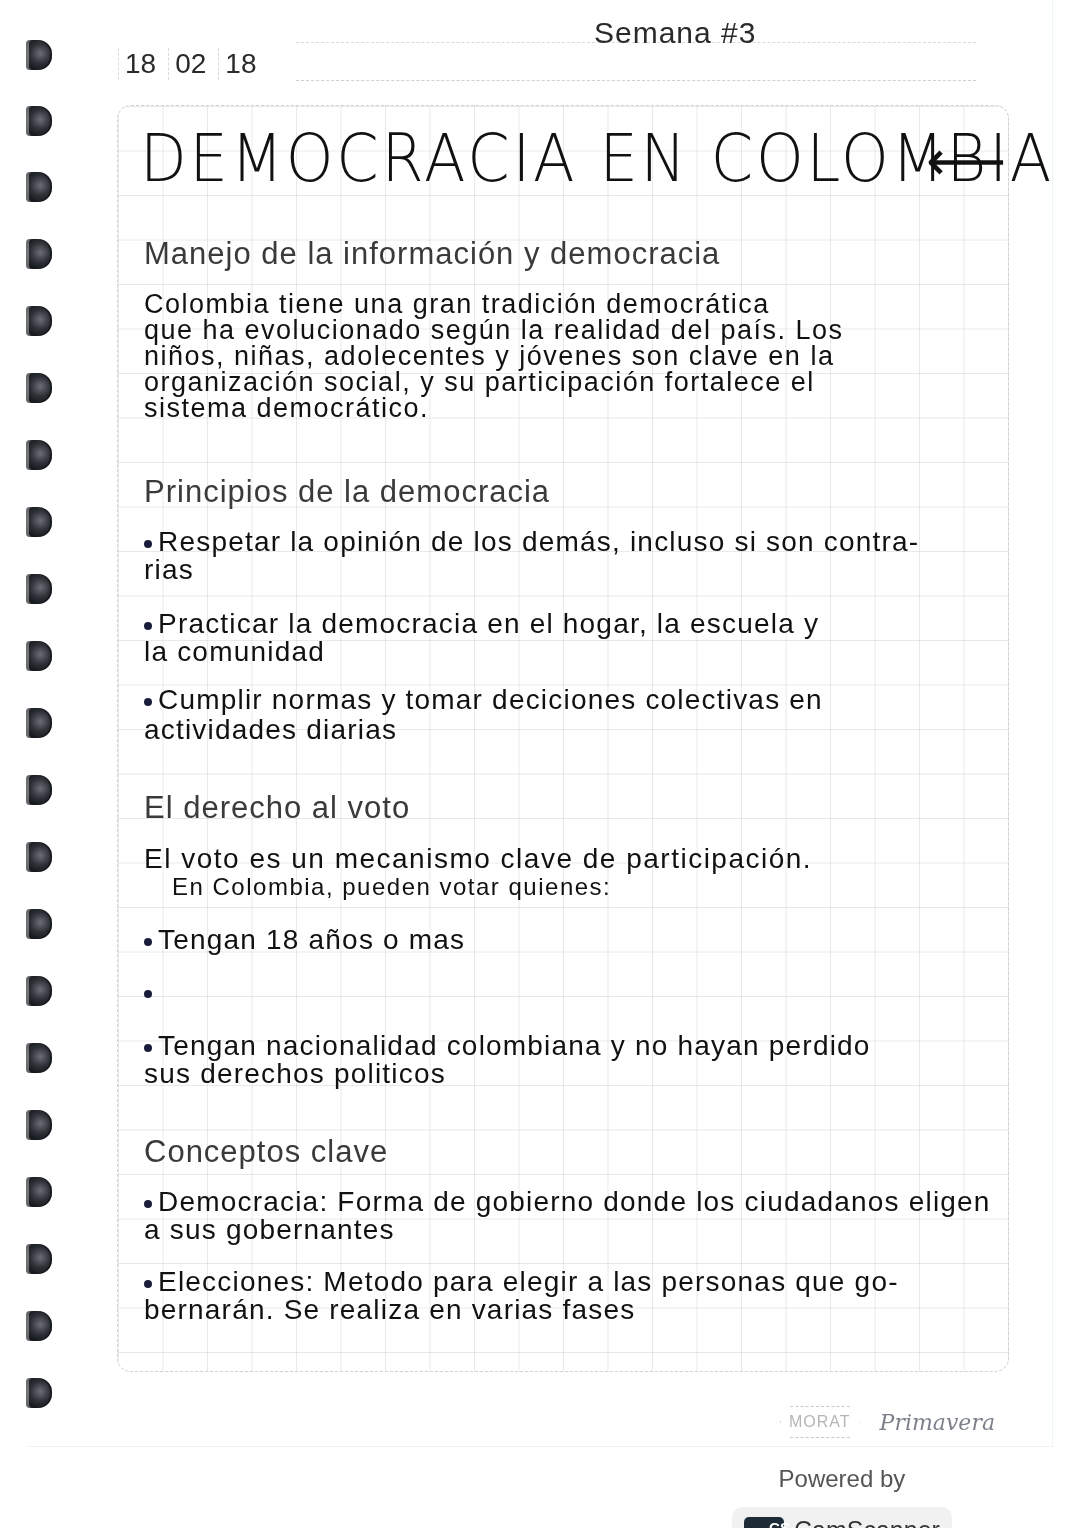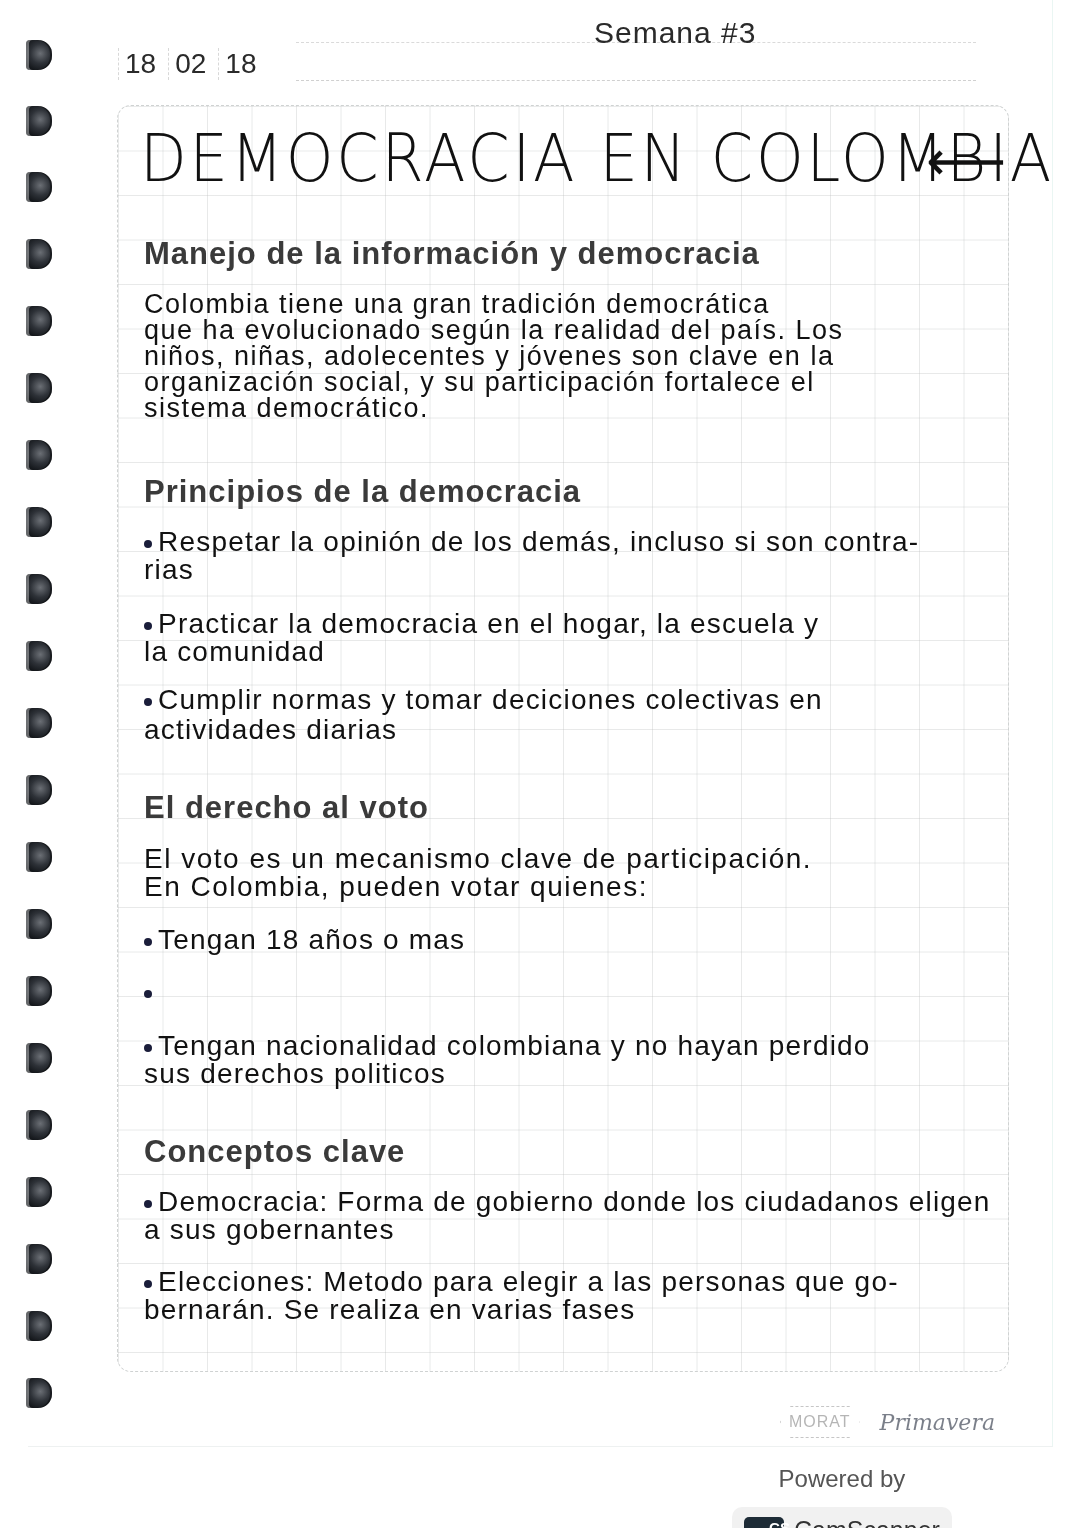--- a/index.html
+++ b/index.html
@@ -119,21 +119,21 @@
       position: absolute;
       left: 144px;
       width: 870px;
       font-family: "Liberation Sans", sans-serif;
       color: #1c1c1c;
       white-space: nowrap;
     }
     .section-heading {
       font-size: 31px;
       color: #3a3a3a;
-      font-weight: 700;
+      font-weight: 400;
       letter-spacing: 1px;
     }
     .para {
       font-size: 27px;
       line-height: 25px;
       letter-spacing: 1.5px;
       color: #111;
     }
     .bullet {
       font-size: 28px;
@@ -273,21 +273,21 @@
 <div class="hw section-heading" style="top:474px">Principios de la democracia</div>
 <div class="hw bullet" style="top:528px"><span class="dot"></span><span>Respetar la opinión de los demás, incluso si son contra-</span></div>
 <div class="hw bullet" style="top:556px">rias</div>
 <div class="hw bullet" style="top:610px"><span class="dot"></span><span>Practicar la democracia en el hogar, la escuela y</span></div>
 <div class="hw bullet" style="top:638px">la comunidad</div>
 <div class="hw bullet" style="top:686px"><span class="dot"></span><span>Cumplir normas y tomar deciciones colectivas en</span></div>
 <div class="hw bullet" style="top:716px">actividades diarias</div>
 
 <div class="hw section-heading" style="top:790px">El derecho al voto</div>
 <div class="hw para" style="top:846px; font-size:28px;">El voto es un mecanismo clave de participación.</div>
-<div class="hw para" style="top:874px; font-size:28px;">En Colombia, pueden votar quienes:</div>
+<div class="hw para" style="top:874px; font-size:24px;margin-left:28px;">En Colombia, pueden votar quienes:</div>
 <div class="hw bullet" style="top:926px"><span class="dot"></span><span>Tengan 18 años o mas</span></div>
 <div class="hw bullet" style="top:978px"><span class="dot"></span></div>
 <div class="hw bullet" style="top:1032px"><span class="dot"></span><span>Tengan nacionalidad colombiana y no hayan perdido</span></div>
 <div class="hw bullet" style="top:1060px">sus derechos politicos</div>
 
 <div class="hw section-heading" style="top:1134px">Conceptos clave</div>
 <div class="hw bullet" style="top:1188px"><span class="dot"></span><span>Democracia: Forma de gobierno donde los ciudadanos eligen</span></div>
 <div class="hw bullet" style="top:1216px">a sus gobernantes</div>
 <div class="hw bullet" style="top:1268px"><span class="dot"></span><span>Elecciones: Metodo para elegir a las personas que go-</span></div>
 <div class="hw bullet" style="top:1296px">bernarán. Se realiza en varias fases</div>

